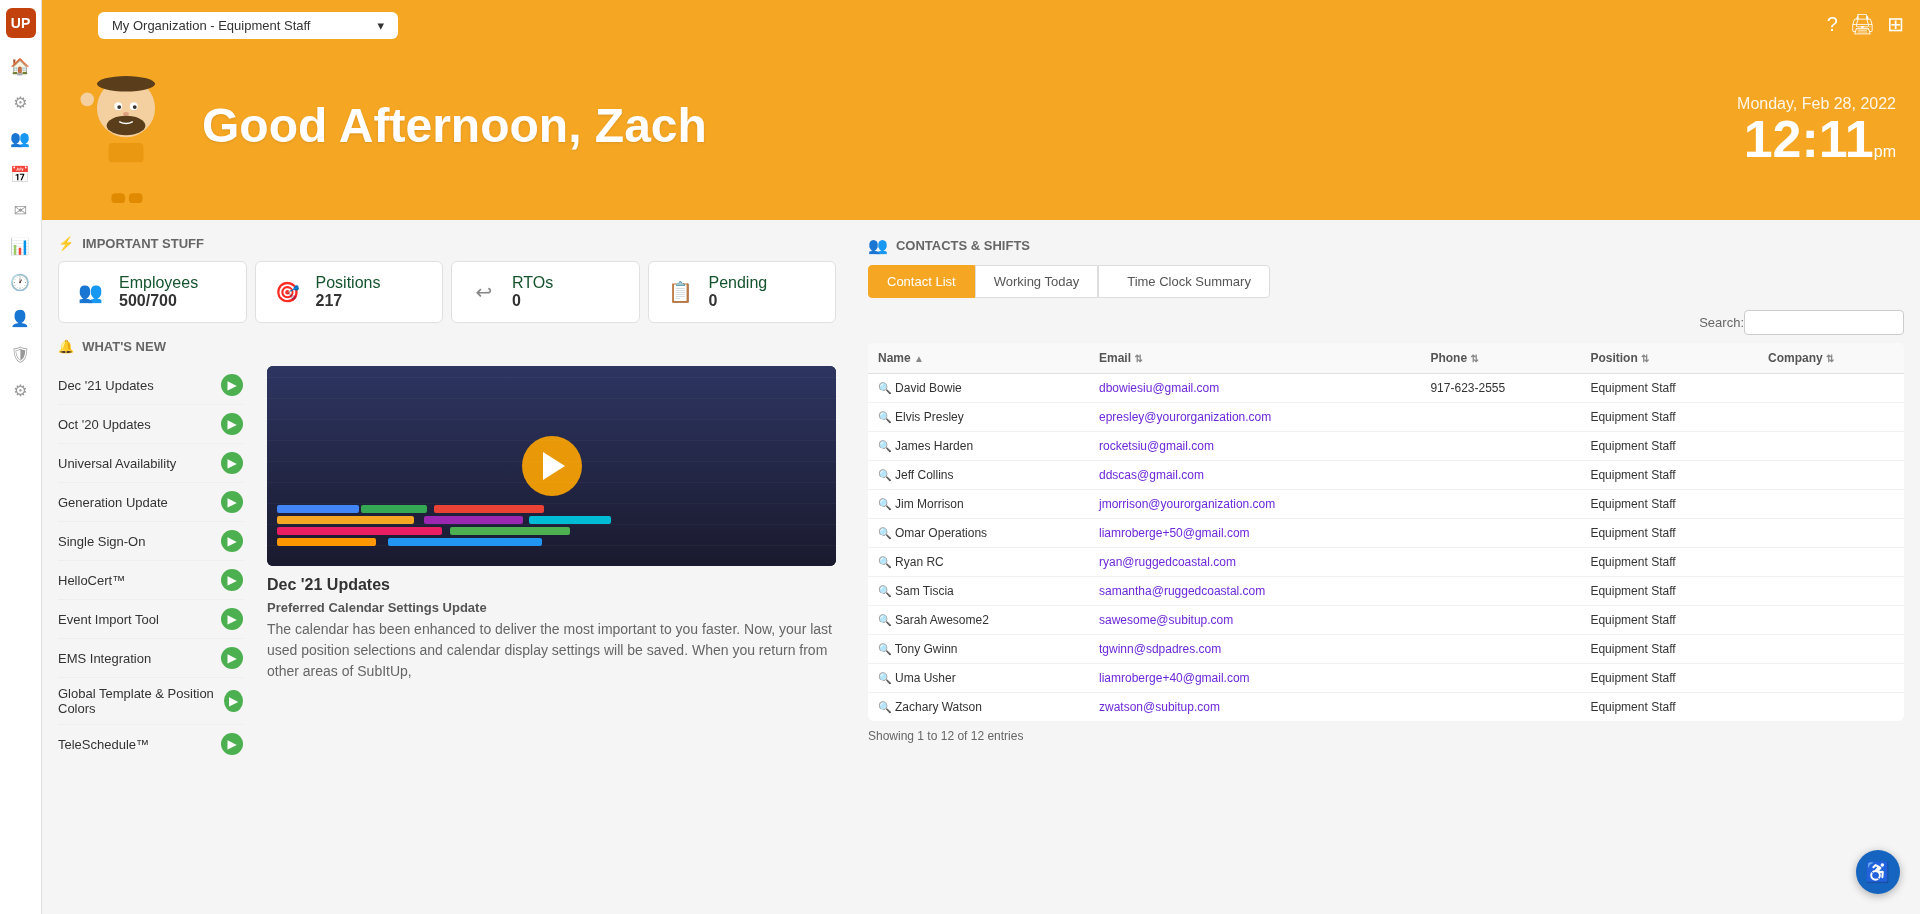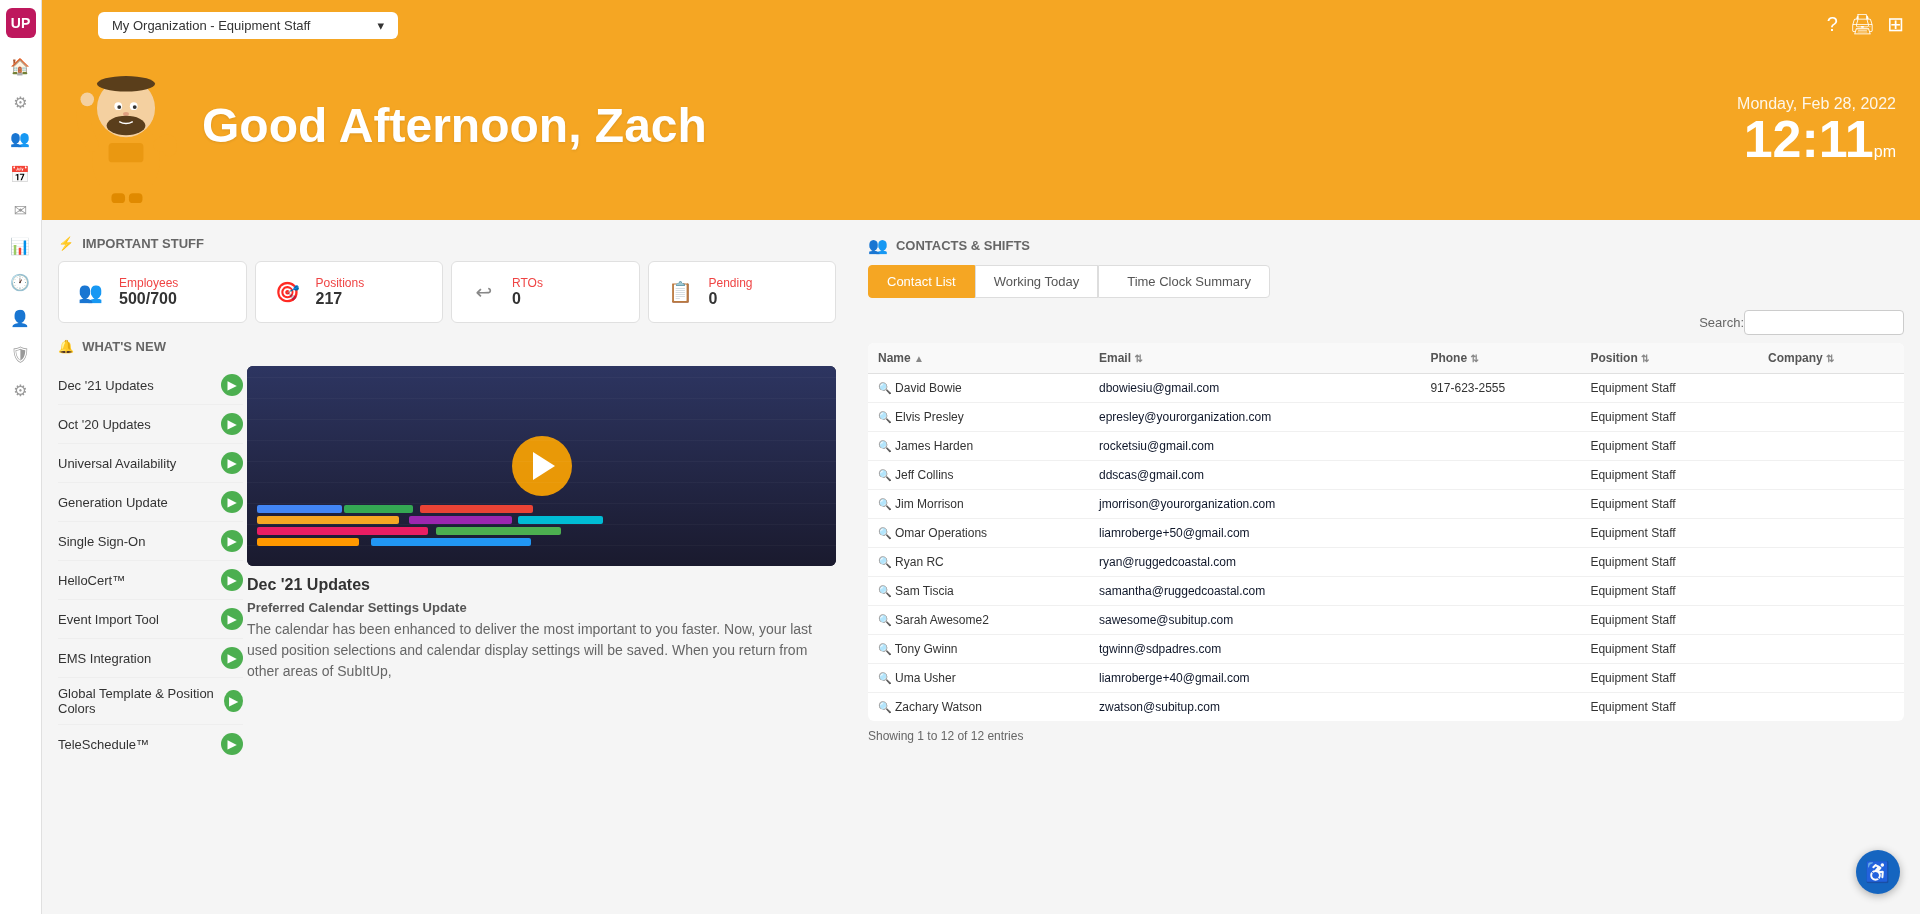--- a/index.html
+++ b/index.html
@@ -13,21 +13,21 @@
       display: flex;
       flex-direction: column;
       align-items: center;
       padding: 8px 0;
       gap: 4px;
       flex-shrink: 0;
       z-index: 10;
     }
     .sidebar-logo {
       width: 30px; height: 30px;
-      background: #be185d;
+      background: #c2410c;
       border-radius: 6px;
       display: flex; align-items: center; justify-content: center;
       color: white; font-weight: bold; font-size: 14px;
       margin-bottom: 8px;
     }
     .sidebar-icon {
       width: 32px; height: 32px;
       display: flex; align-items: center; justify-content: center;
       border-radius: 4px;
       cursor: pointer;
@@ -146,21 +146,21 @@
       border-radius: 6px;
       padding: 12px 14px;
       display: flex; align-items: center; gap: 10px;
     }
     .stat-icon {
       width: 36px; height: 36px;
       display: flex; align-items: center; justify-content: center;
       font-size: 20px;
       color: #888;
     }
-    .stat-label { font-size: 12px; color: #ef4444; }
+    .stat-label { font-size: 16px; color: #14532d; }
     .stat-value { font-size: 16px; font-weight: bold; color: #333; }
 
     
     .whats-new-section { margin-bottom: 12px; }
     .news-item {
       display: flex; align-items: center; justify-content: space-between;
       padding: 8px 0;
       border-bottom: 1px solid #eee;
       cursor: pointer;
     }
@@ -169,21 +169,21 @@
     .news-arrow {
       width: 22px; height: 22px;
       background: #4caf50;
       border-radius: 50%;
       display: flex; align-items: center; justify-content: center;
       color: white; font-size: 12px;
     }
 
     
     .video-section {
-      display: flex; gap: 4px;
+      display: flex; gap: 24px;
     }
     .news-column { width: 185px; flex-shrink: 0; }
     .video-column { flex: 1; }
     .video-thumb {
       width: 100%;
       height: 200px;
       background: #1a1a2e;
       border-radius: 6px;
       display: flex; align-items: center; justify-content: center;
       position: relative;
@@ -289,21 +289,21 @@
       color: #555;
       font-size: 12px;
     }
     .contact-table th .sort-arrow { color: #888; font-size: 10px; }
     .contact-table td {
       padding: 7px 10px;
       border-bottom: 1px solid #f0f0f0;
       color: #333;
     }
     .contact-table tr:last-child td { border-bottom: none; }
-    .contact-email { color: #0f172a; text-decoration: none; }
+    .contact-email { color: #6d28d9; text-decoration: none; }
     .table-footer {
       font-size: 12px; color: #666;
       margin-top: 8px;
     }
 
     
     .accessibility-btn {
       position: fixed;
       bottom: 20px; right: 20px;
       width: 44px; height: 44px;

